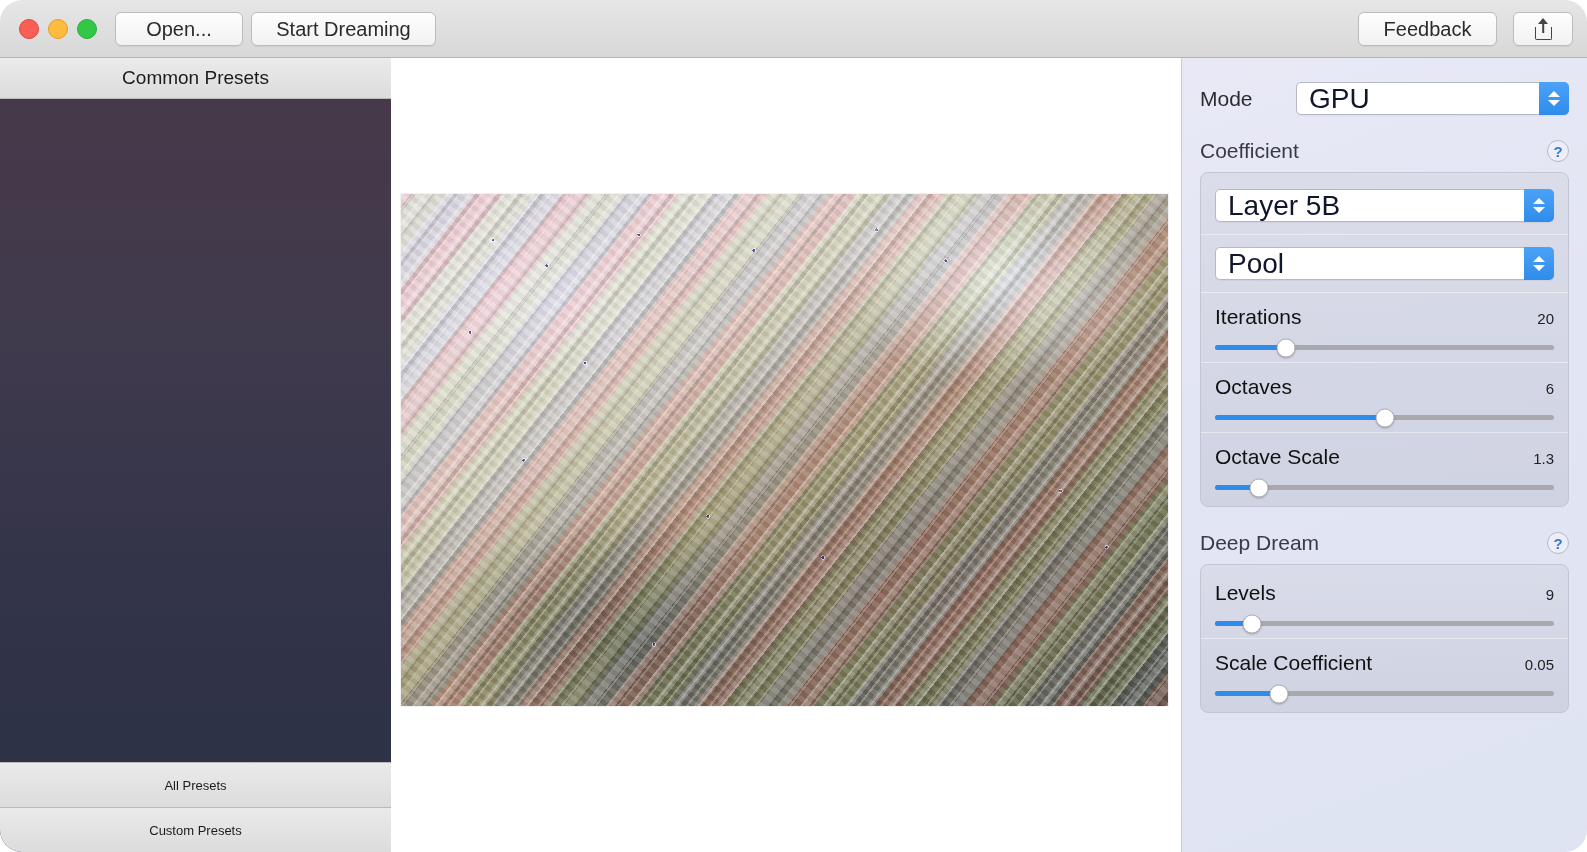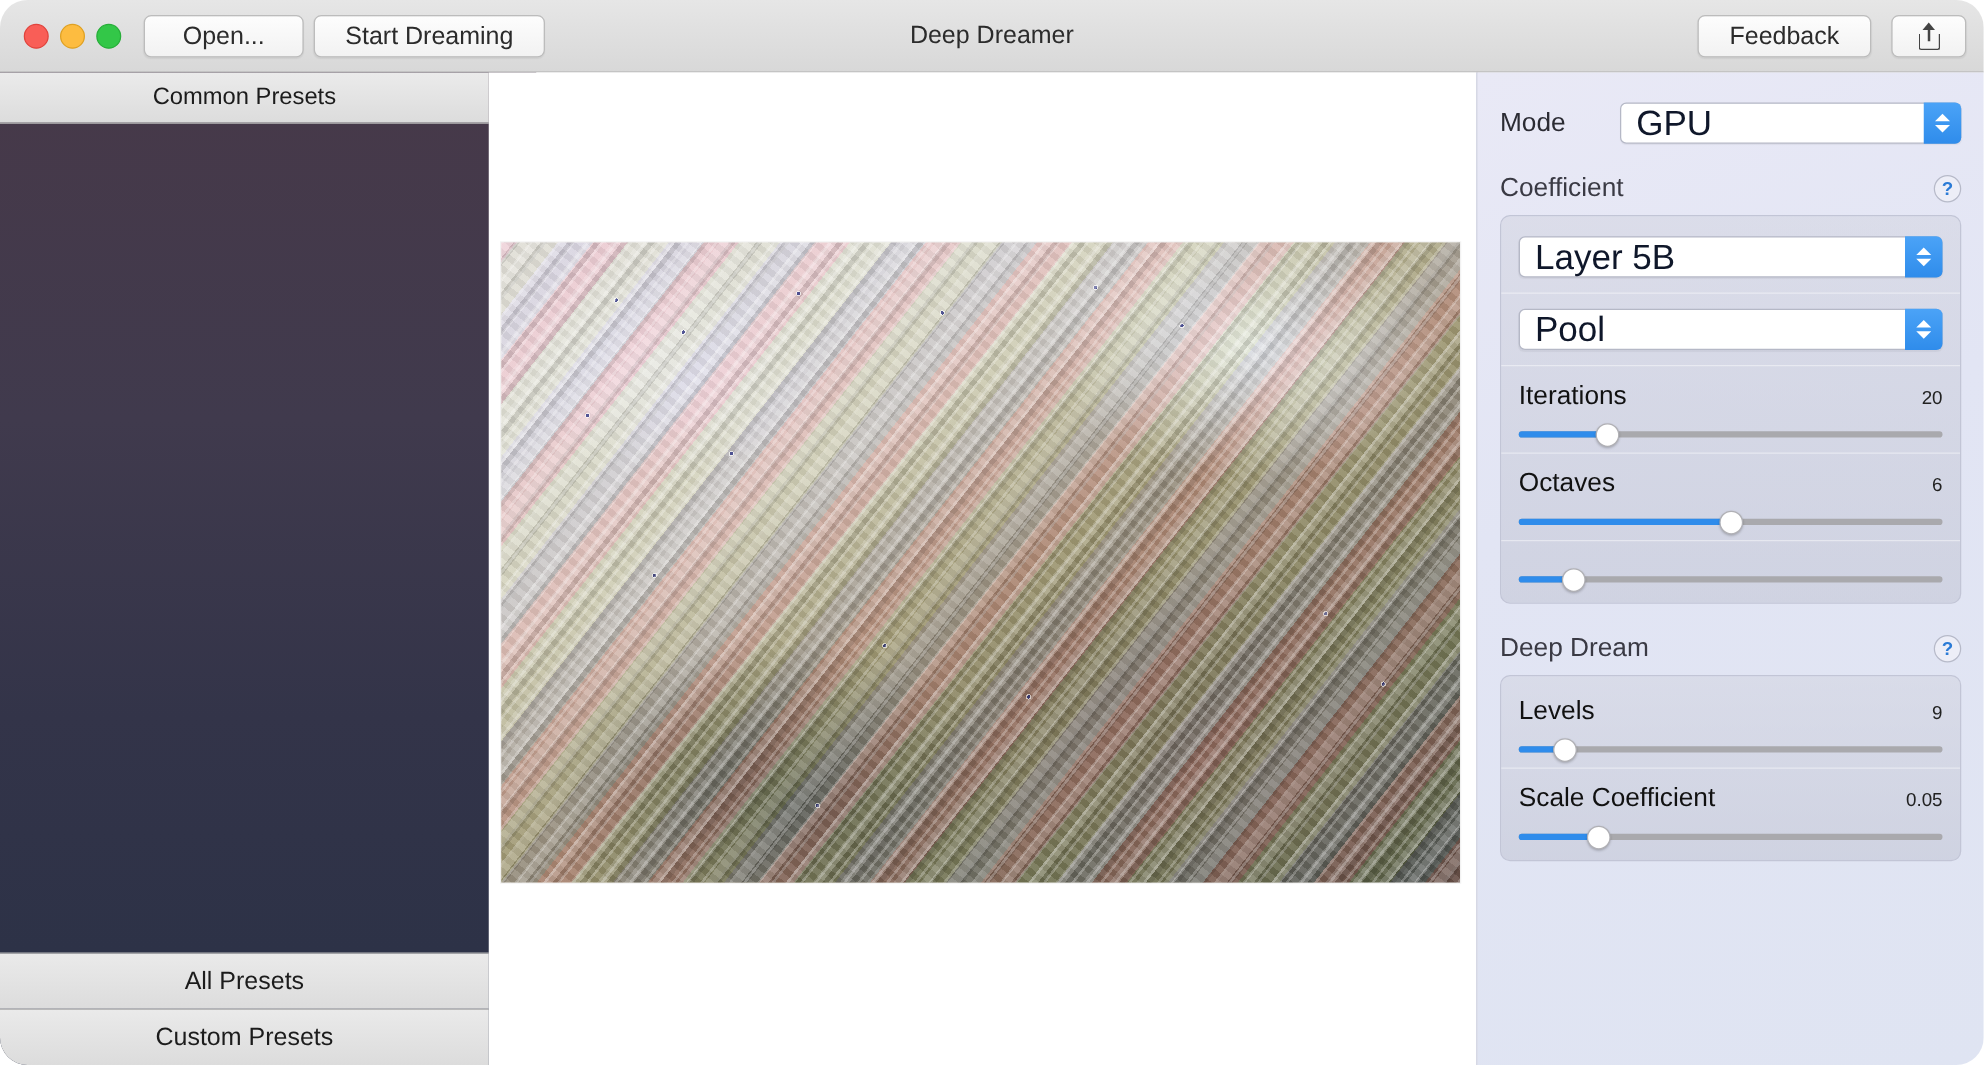--- a/index.html
+++ b/index.html
@@ -112,21 +112,21 @@
       repeating-linear-gradient(-30deg, rgba(120,200,80,.16) 0 4px, rgba(220,140,60,.14) 4px 9px),
       linear-gradient(132deg, #8ec34f 0%, #c9b25c 30%, #b07f46 58%, #cfd56e 100%);
   }
 
   .sb-bottom { position: absolute; left: 0; bottom: 0; width: 391px; }
   .sb-btn {
     width: 391px; height: 45px;
     background: linear-gradient(to bottom, #eaeaea 0%, #dcdcdc 100%);
     border-top: 1px solid #b9b9b9;
     display: flex; align-items: center; justify-content: center;
-    font-size: 20px; color: #1c1c1c;
+    font-size: 13px; color: #1c1c1c;
   }
 
   
   .canvas {
     position: absolute; left: 391px; top: 58px;
     width: 790px; height: 794px; background: #ffffff;
   }
   .dream-image {
     position: absolute; left: 10px; top: 136px;
     width: 767px; height: 512px;
@@ -262,21 +262,20 @@
   <div class="titlebar">
     <div class="traffic">
       <div class="light red"></div>
       <div class="light yellow"></div>
       <div class="light green"></div>
     </div>
 
     <div class="tb-btn" id="open-btn">Open...</div>
     <div class="tb-btn" id="dream-btn">Start Dreaming</div>
 
-    <div class="window-title">Deep Dreamer</div>
 
     <div class="tb-btn" id="feedback-btn">Feedback</div>
     <div class="tb-btn" id="share-btn">
       <span class="share-glyph">
         <span class="box"></span>
           <span class="stem"></span>
           <span class="head"></span>
       </span>
     </div>
   </div>
@@ -350,20 +349,24 @@
           <span class="slider-label">Octaves</span>
           <span class="slider-value">6</span>
         </div>
         <div class="track">
           <div class="fill" style="width: 50%;"></div>
             <div class="thumb" style="left: 50%;"></div>
         </div>
       </div>
 
       <div class="group-row">
+        <div class="slider-head">
+          <span class="slider-label">Octave Scale</span>
+          <span class="slider-value">1.3</span>
+        </div>
         <div class="track">
           <div class="fill" style="width: 13%;"></div>
             <div class="thumb" style="left: 13%;"></div>
         </div>
       </div>
     </div>
 
     <div class="section-head">
       <span class="section-title">Deep Dream</span>
       <span class="help-btn">?</span>

